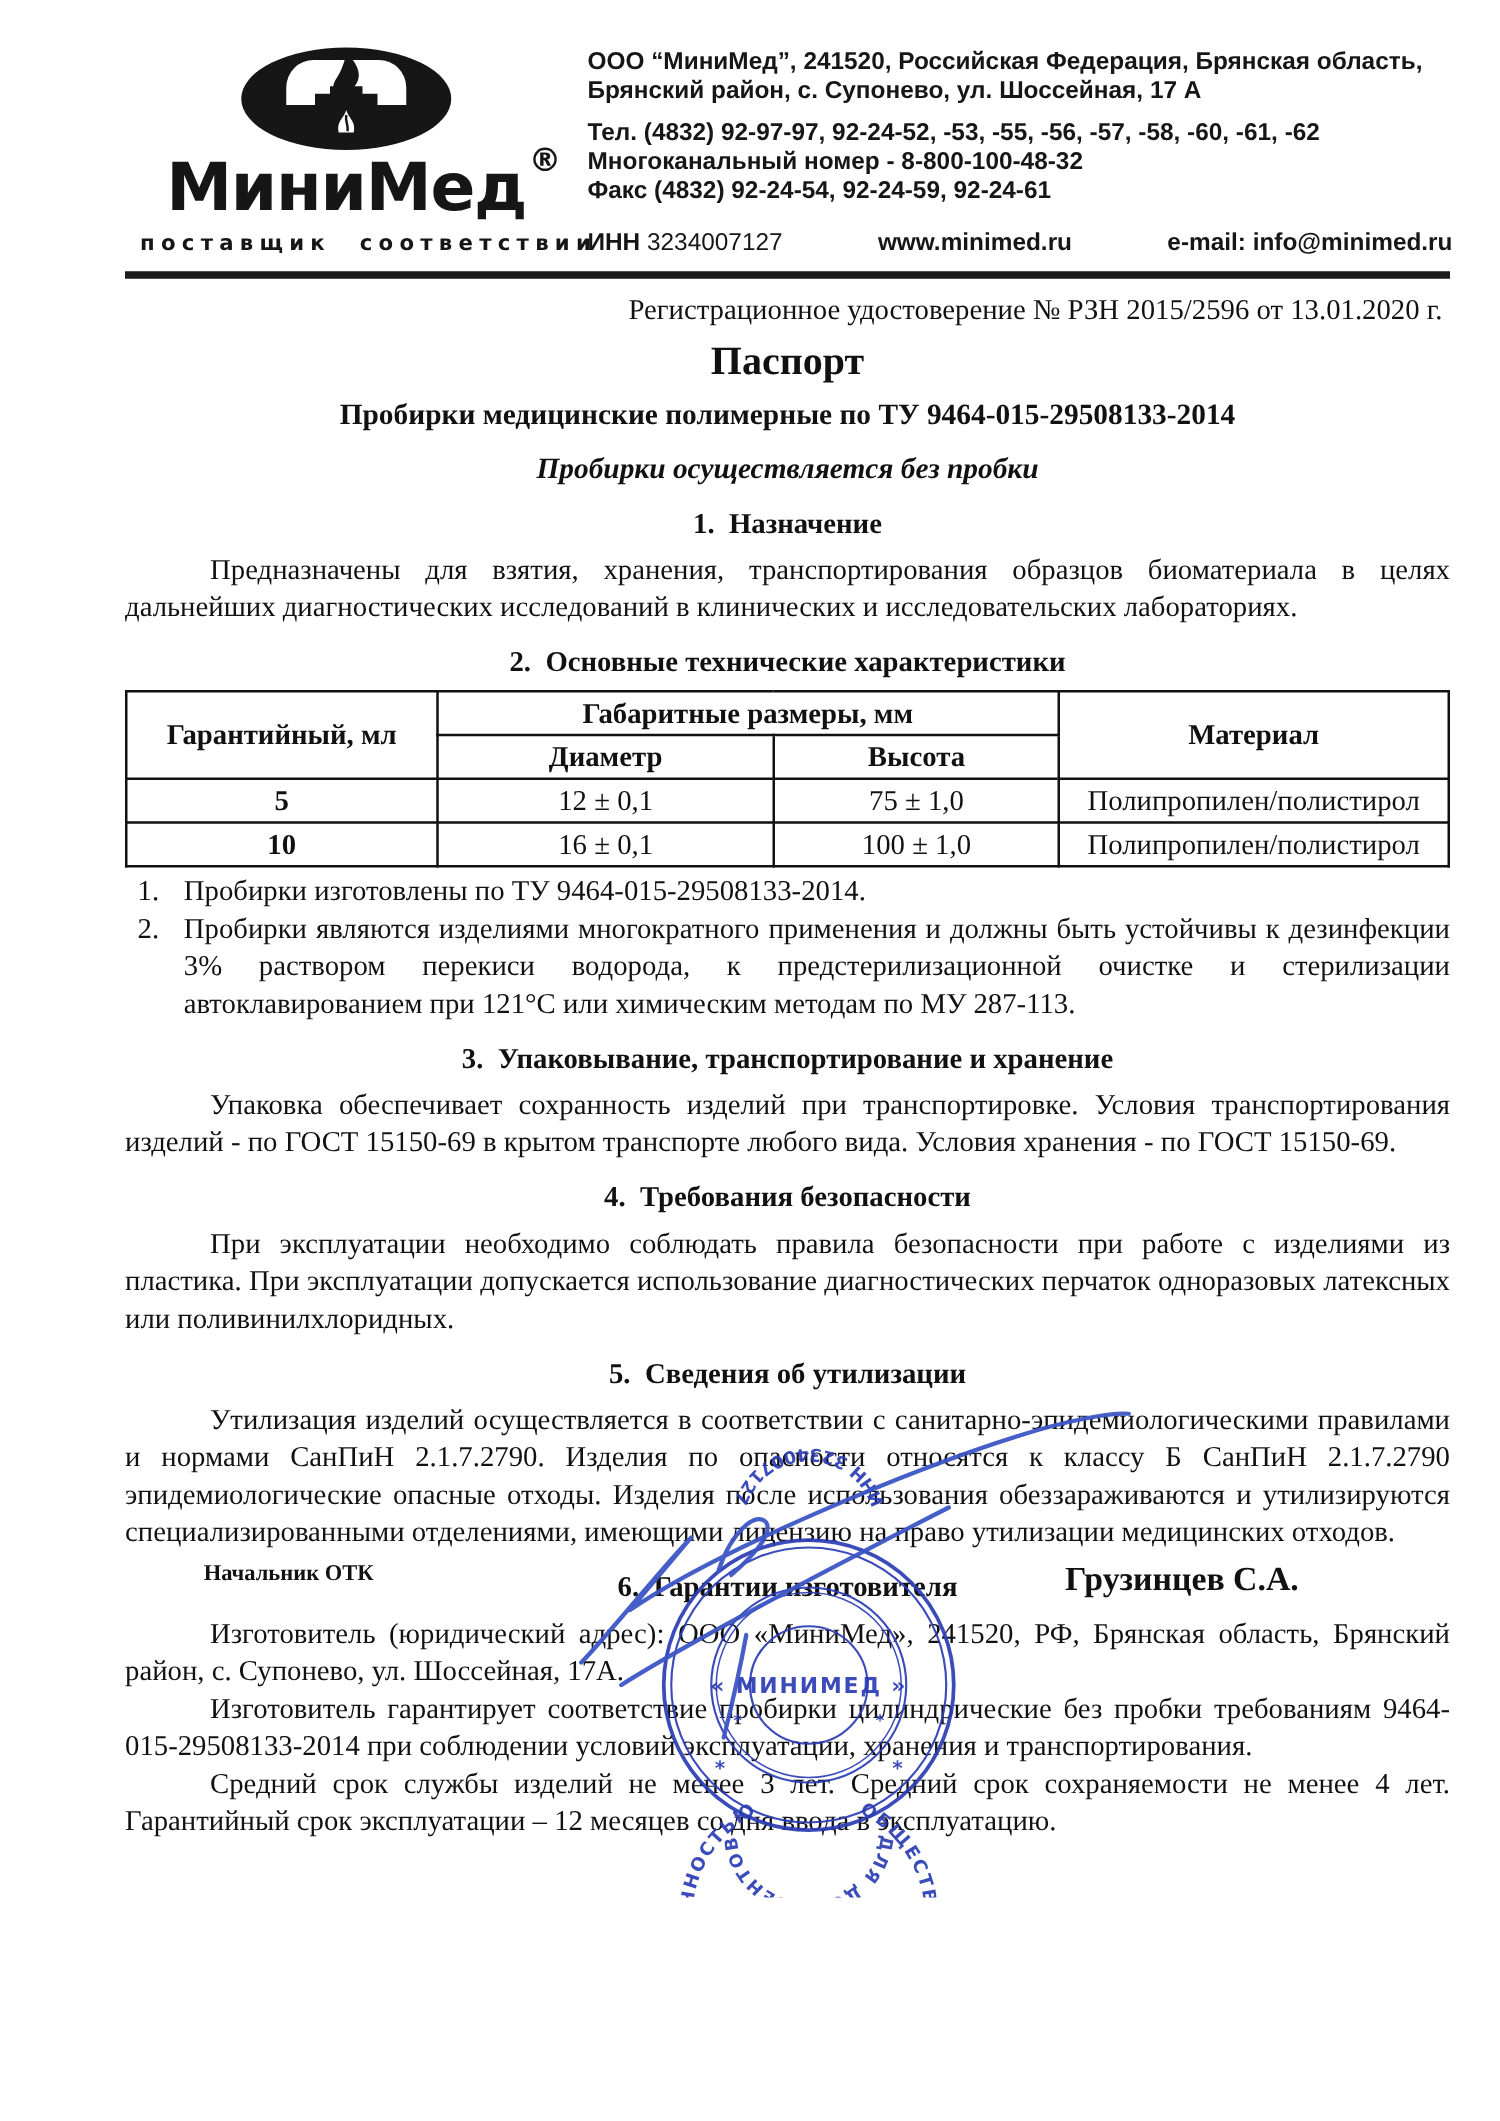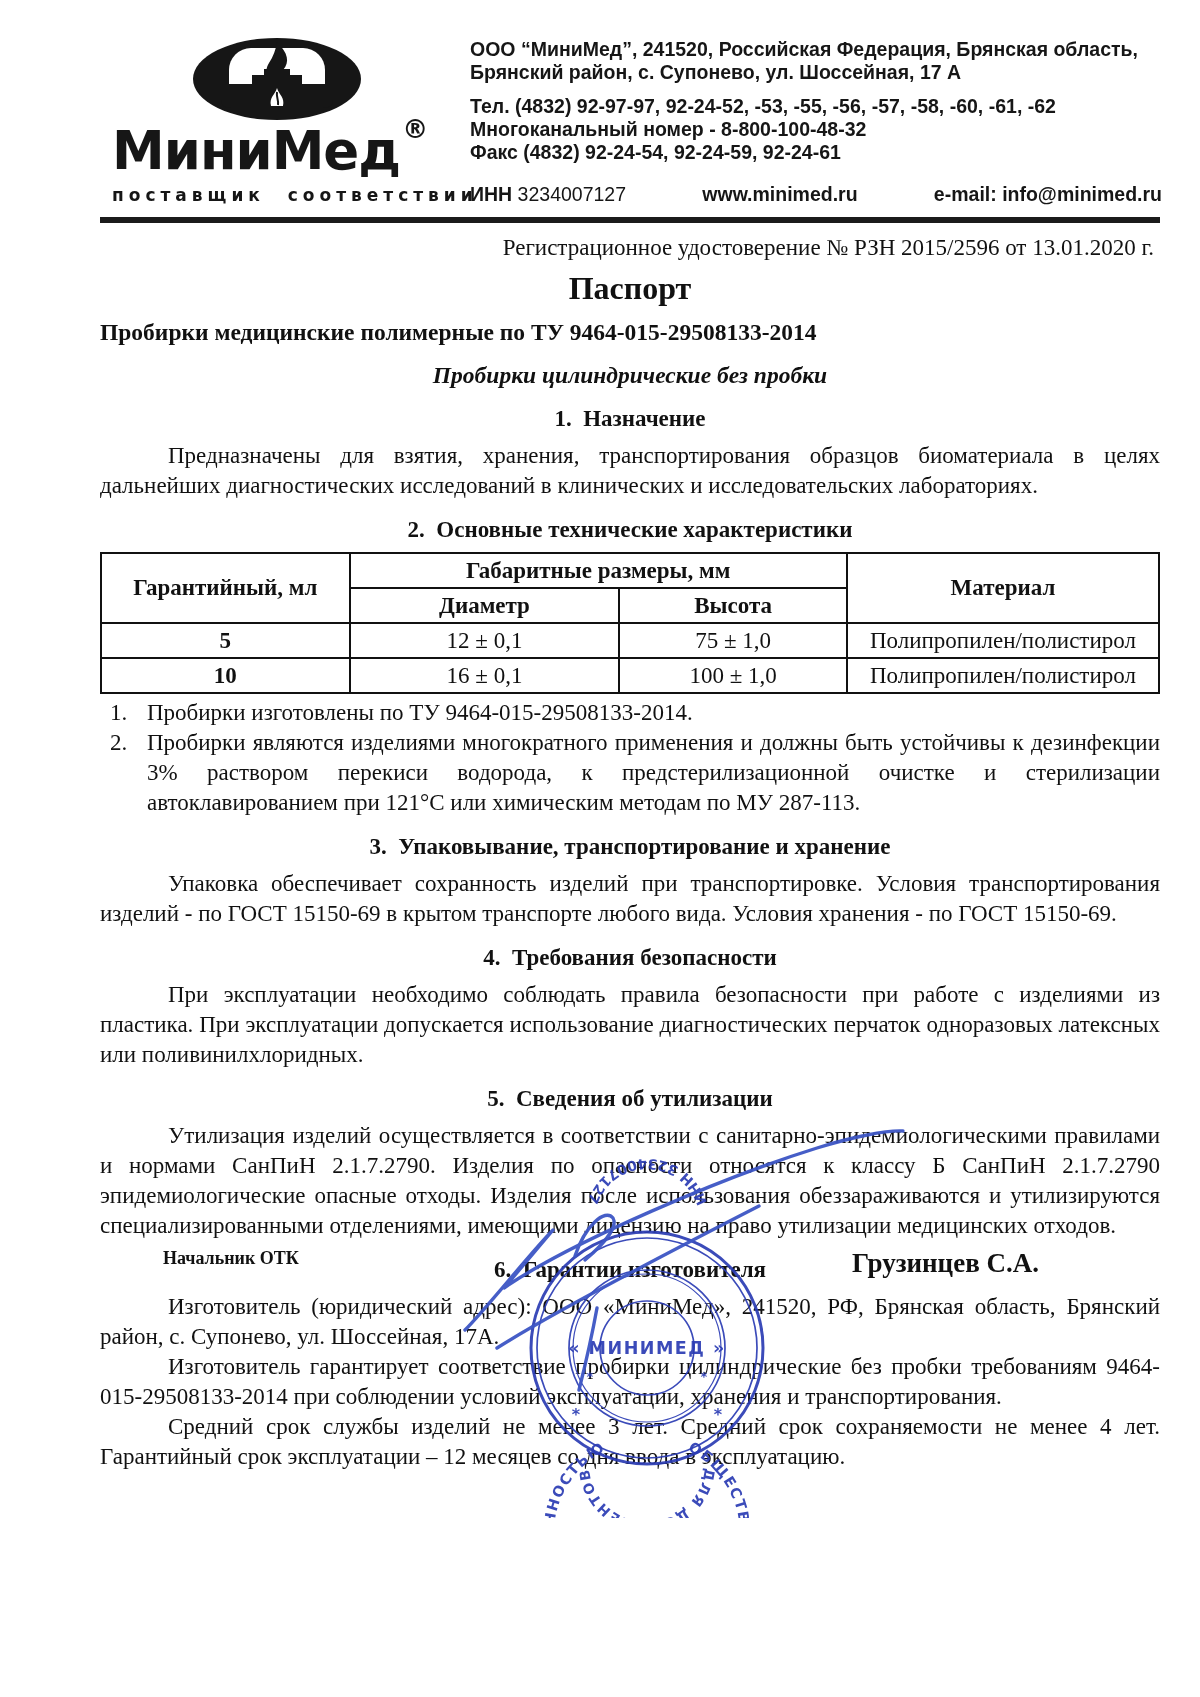--- a/index.html
+++ b/index.html
@@ -2,21 +2,21 @@
 <html><head>
 <meta charset="utf-8">
 <style>
   html,body{margin:0;padding:0;background:#888;}
   .page{
     position:relative;width:1200px;height:1697px;background:#ffffff;
     margin:0 auto;overflow:hidden;color:#151515;
     font-family:"Liberation Serif", serif;
   }
   
-  .logo-block{position:absolute;left:112px;top:36px;width:330px;text-align:left;}
+  .logo-block{position:absolute;left:112px;top:36px;width:330px;text-align:center;}
   .logo-mark{display:block;margin:0 auto;}
   .brand-line{position:relative;display:inline-block;margin-top:2px;line-height:1;}
   .brand{
     font-family:"DejaVu Sans", sans-serif;font-weight:bold;font-size:53px;
     letter-spacing:-1px;color:#161616;line-height:1;
   }
   .reg-mark{
     font-family:"DejaVu Sans", sans-serif;font-size:26px;font-weight:bold;
     position:absolute;right:-28px;top:-8px;color:#161616;
   }
@@ -35,21 +35,21 @@
   .inn-num{font-weight:normal;}
   
   .top-rule{position:absolute;left:100px;top:217px;width:1060px;height:6px;background:#1b1b1b;}
   
   .doc{
     position:absolute;left:100px;top:233px;width:1060px;
     font-size:23px;line-height:30px;color:#111;
   }
   .reg-line{text-align:right;margin:0 6px 10px 0;}
   .doc-title{text-align:center;font-weight:bold;font-size:32px;margin:10px 0 0 0;}
-  .doc-sub{text-align:left;font-weight:bold;font-size:23.5px;margin:14px 0 0 0;}
+  .doc-sub{text-align:center;font-weight:bold;font-size:23.5px;margin:14px 0 0 0;}
   .doc-sub-italic{text-align:center;font-weight:bold;font-style:italic;font-size:23.5px;margin:13px 0 0 0;}
   .sec-head{text-align:center;font-weight:bold;font-size:23px;margin:14px 0 7px 0;}
   .para{text-align:justify;text-indent:68px;margin:0;}
   
   table.specs{
     border-collapse:collapse;width:100%;margin:5px 0 4px 0;
     font-size:23px;
   }
   table.specs td{
     border:2px solid #111;text-align:center;vertical-align:middle;
@@ -109,21 +109,21 @@
       <span>e-mail: info@minimed.ru</span>
     </div>
   </div>
 
   <div class="top-rule"></div>
 
   <div class="doc">
     <div class="reg-line">Регистрационное удостоверение № РЗН 2015/2596 от 13.01.2020 г.</div>
     <div class="doc-title">Паспорт</div>
     <div class="doc-sub">Пробирки медицинские полимерные по ТУ 9464-015-29508133-2014</div>
-    <div class="doc-sub-italic">Пробирки цилиндрические без пробки</div>
+    <div class="doc-sub-italic">Пробирки осуществляется без пробки</div>
 
     <div class="sec-head">1. Назначение</div>
     <p class="para">Предназначены для взятия, хранения, транспортирования образцов биоматериала в целях дальнейших диагностических исследований в клинических и исследовательских лабораториях.</p>
 
     <div class="sec-head">2. Основные технические характеристики</div>
     <table class="specs">
       <tbody>
           <tr>
         <td class="th col-cap" rowspan="2">Гарантийный, мл</td>
         <td class="th" colspan="2">Габаритные размеры, мм</td>

